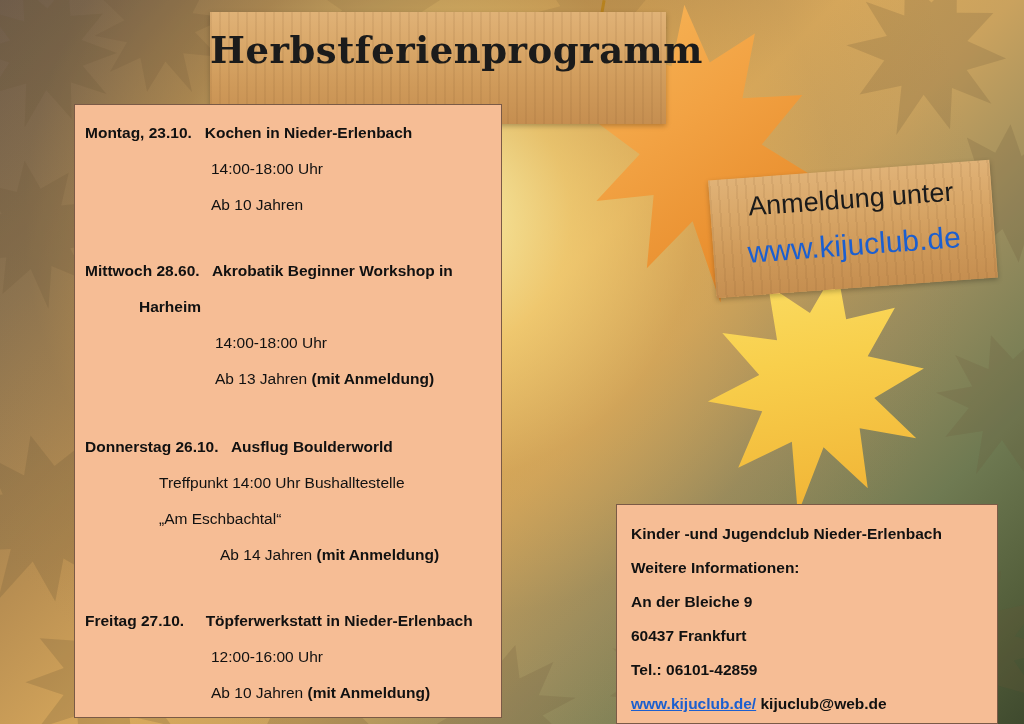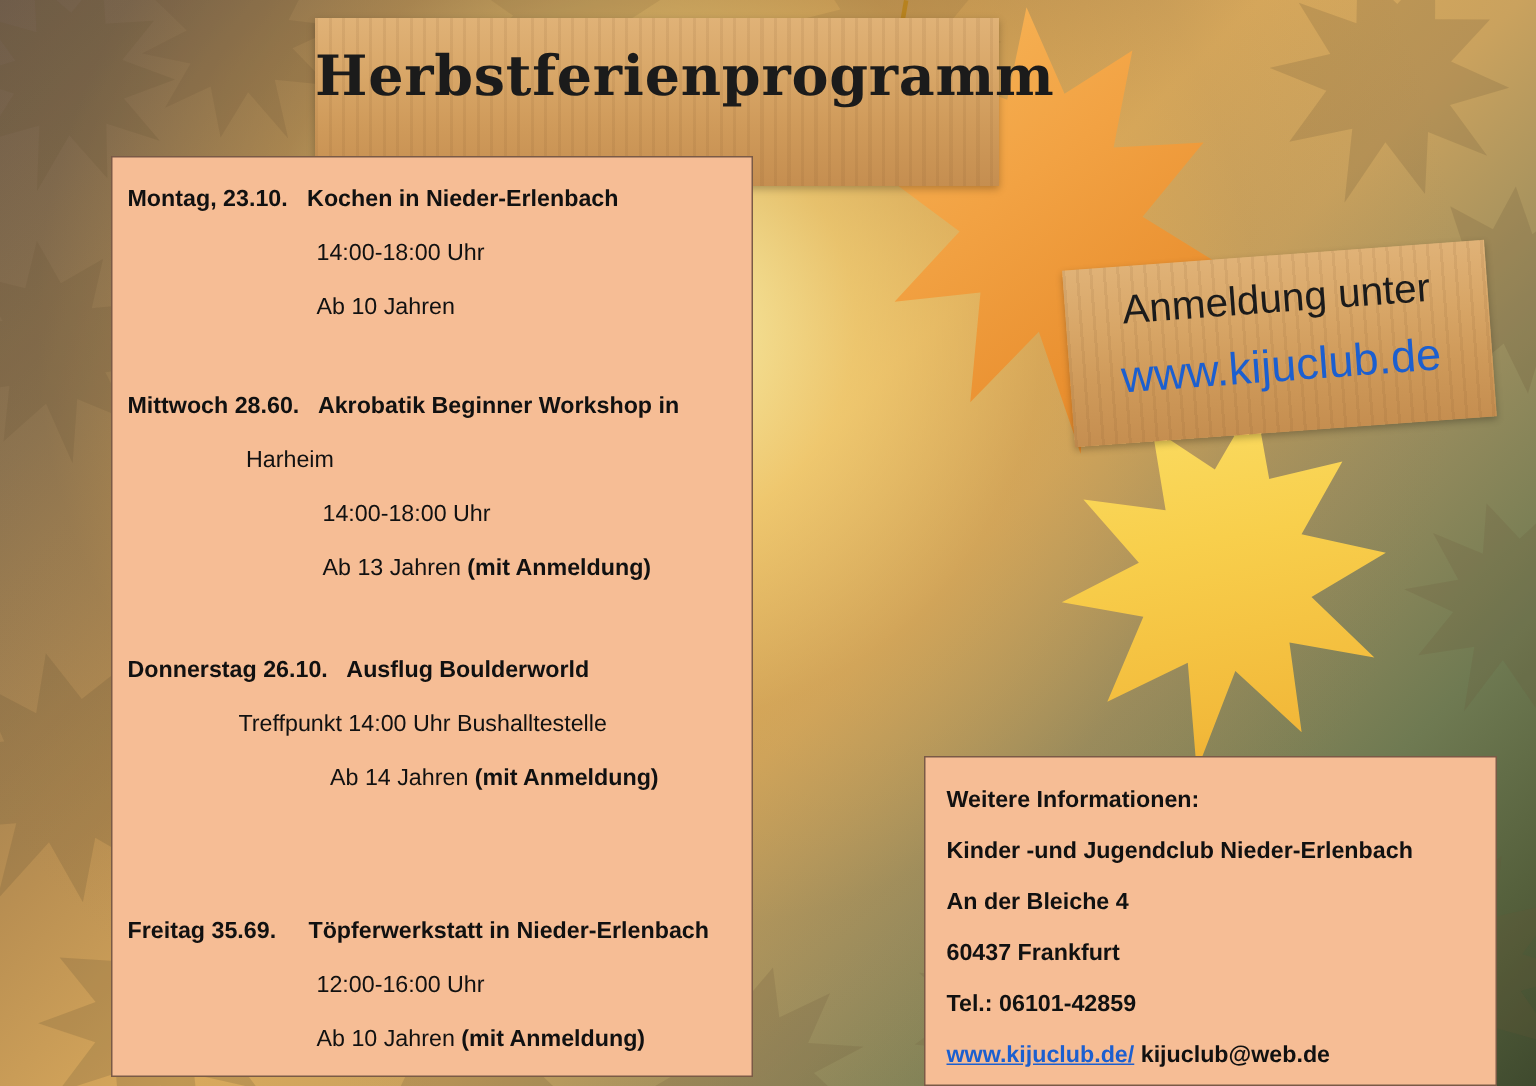--- a/index.html
+++ b/index.html
@@ -117,21 +117,21 @@
     white-space: nowrap;
     line-height: 36px;
     font-size: 15.5px;
   }
   .line b { font-weight: bold; margin-top: 14px; }
   .indent1 { padding-left: 136px; }
   .indent2 { padding-left: 140px; }
   .indent3 { padding-left: 84px; }
   .indent4 { padding-left: 145px; }
   .head { padding-left: 10px; font-weight: bold; }
-  .head-wrap { padding-left: 89px; font-weight: normal; }
+  .head-wrap { padding-left: 64px; font-weight: bold; }
 
   
   #info-panel {
     position: absolute;
     left: 616px;
     top: 504px;
     width: 382px;
     height: 220px;
     background: #f6bd95;
     border: 1px solid #7a5a46;
@@ -216,45 +216,46 @@
       </div>
     </div>
 
     <div class="entry" style="top:324px;">
       <div class="line head">
         <span>Donnerstag 26.10.</span>
         &nbsp;
         <span>Ausflug Boulderworld</span>
       </div>
       <div class="line indent3">Treffpunkt 14:00 Uhr Bushalltestelle</div>
+      <div class="line indent3">„Am Eschbachtal“</div>
       <div class="line indent4">
         <span>Ab 14 Jahren</span>
         <b>(mit Anmeldung)</b>
       </div>
     </div>
 
     <div class="entry" style="top:498px;">
       <div class="line head">
-        <span>Freitag 35.69.</span>
+        <span>Freitag 27.10.</span>
         &nbsp;&nbsp;&nbsp;
         <span>Töpferwerkstatt in Nieder-Erlenbach</span>
       </div>
       <div class="line indent1">12:00-16:00 Uhr</div>
       <div class="line indent1">
         <span>Ab 10 Jahren</span>
         <b>(mit Anmeldung)</b>
       </div>
     </div>
 
   </div>
 
   <div id="info-panel">
+    <div class="info-line">Kinder -und Jugendclub Nieder-Erlenbach</div>
     <div class="info-line">Weitere Informationen:</div>
-    <div class="info-line">Kinder -und Jugendclub Nieder-Erlenbach</div>
-    <div class="info-line">An der Bleiche 4</div>
+    <div class="info-line">An der Bleiche 9</div>
     <div class="info-line">60437 Frankfurt</div>
     <div class="info-line">Tel.: 06101-42859</div>
     <div class="info-line">
       <a class="info-link" href="#">www.kijuclub.de/</a>
       <span class="info-mail">kijuclub@web.de</span>
     </div>
   </div>
 
 </div>
 

